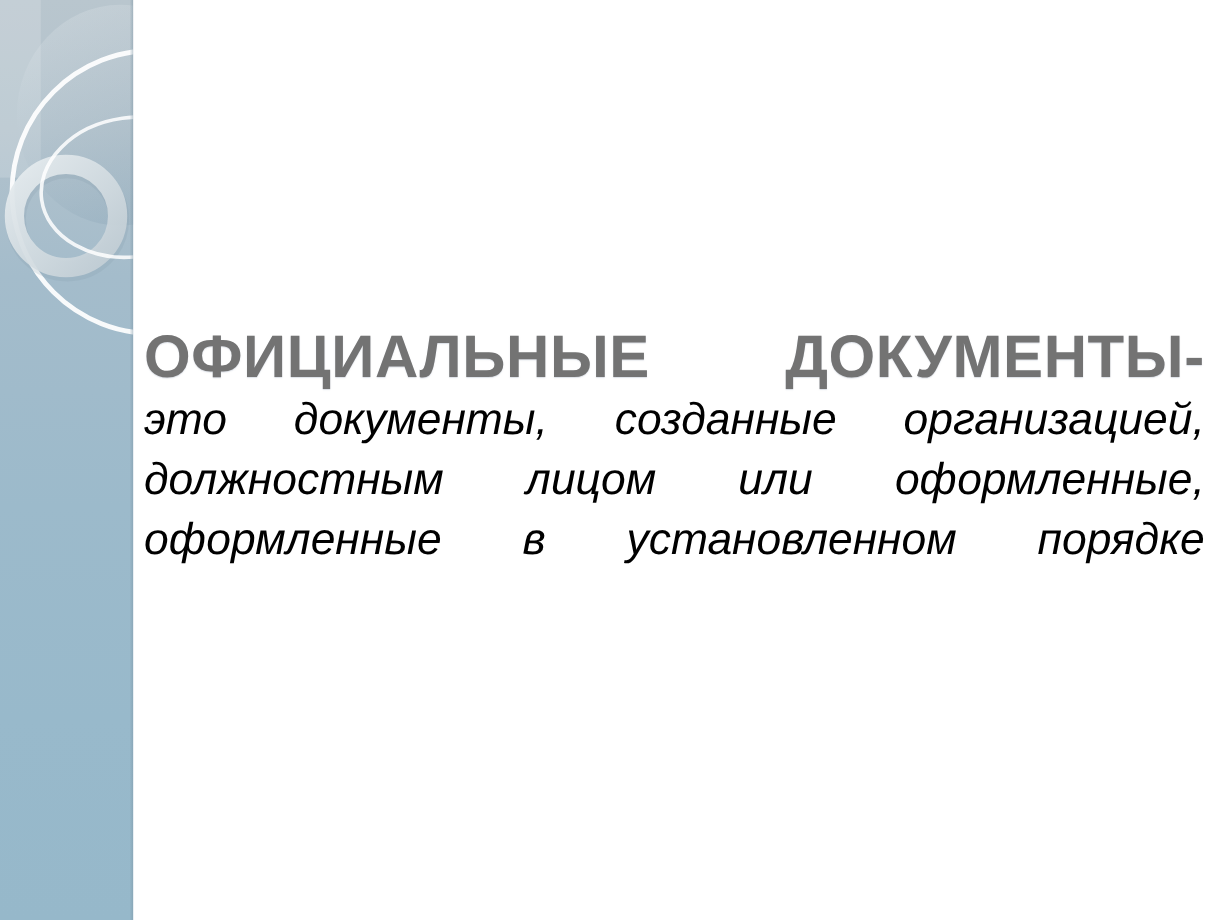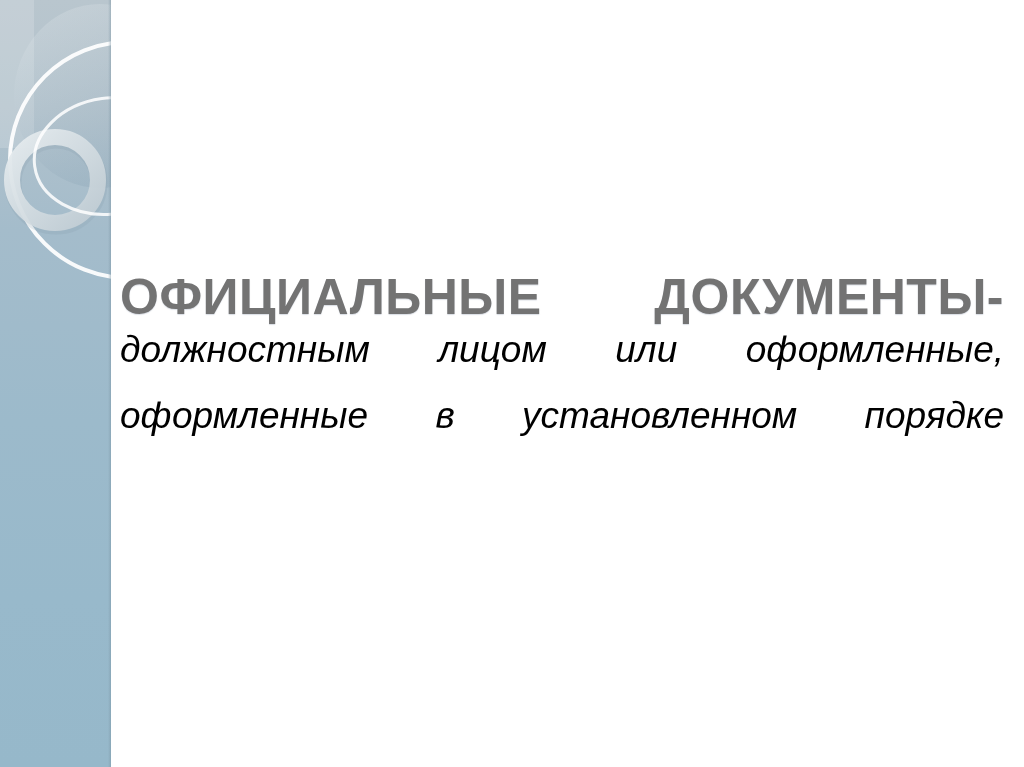--- a/index.html
+++ b/index.html
@@ -96,21 +96,20 @@
     text-align-last: justify;
   }
   .body-line {
     display: block;
     text-align: justify;
     text-align-last: justify;
     white-space: normal;
   }
   .body-line:last-child {
     text-align-last: justify;
-    margin-top: 16px;
   }
 </style>
 </head>
 <body>
 
 <div class="slide">
 
   <div class="sidebar">
     <svg class="sidebar-svg" viewBox="0 0 111 767" preserveAspectRatio="none">
       <defs>
@@ -144,19 +143,20 @@
       </g>
     </svg>
     <div class="sidebar-edge"></div>
   </div>
 
   <div class="content">
 
     <h1 class="slide-title">ОФИЦИАЛЬНЫЕ ДОКУМЕНТЫ-</h1>
 
     <div class="slide-body">
+      <span class="body-line">это документы, созданные организацией,</span>
       <span class="body-line">должностным лицом или оформленные,</span>
       <span class="body-line">оформленные в установленном порядке</span>
     </div>
 
   </div>
 
 </div>
 
 </body></html>

